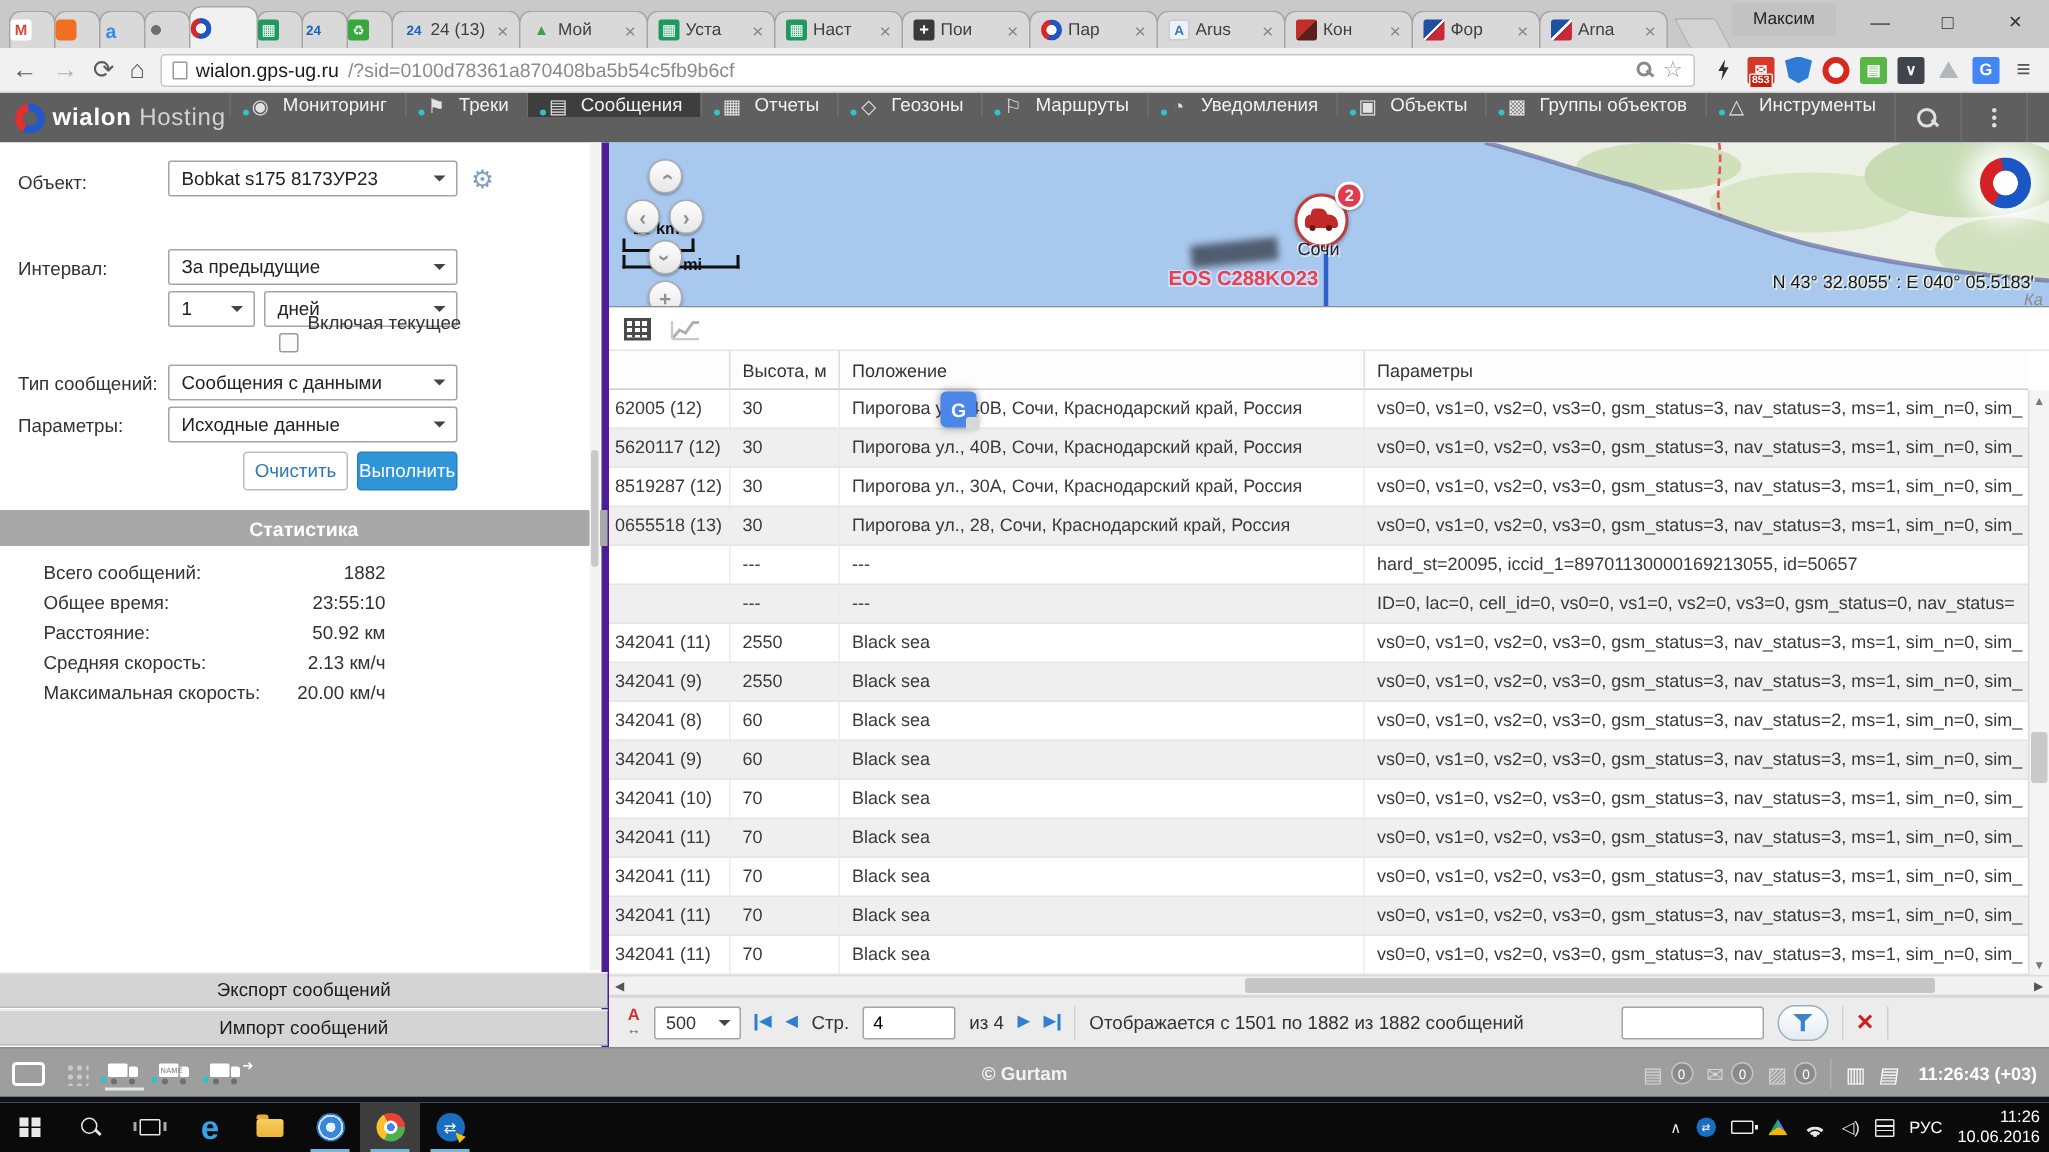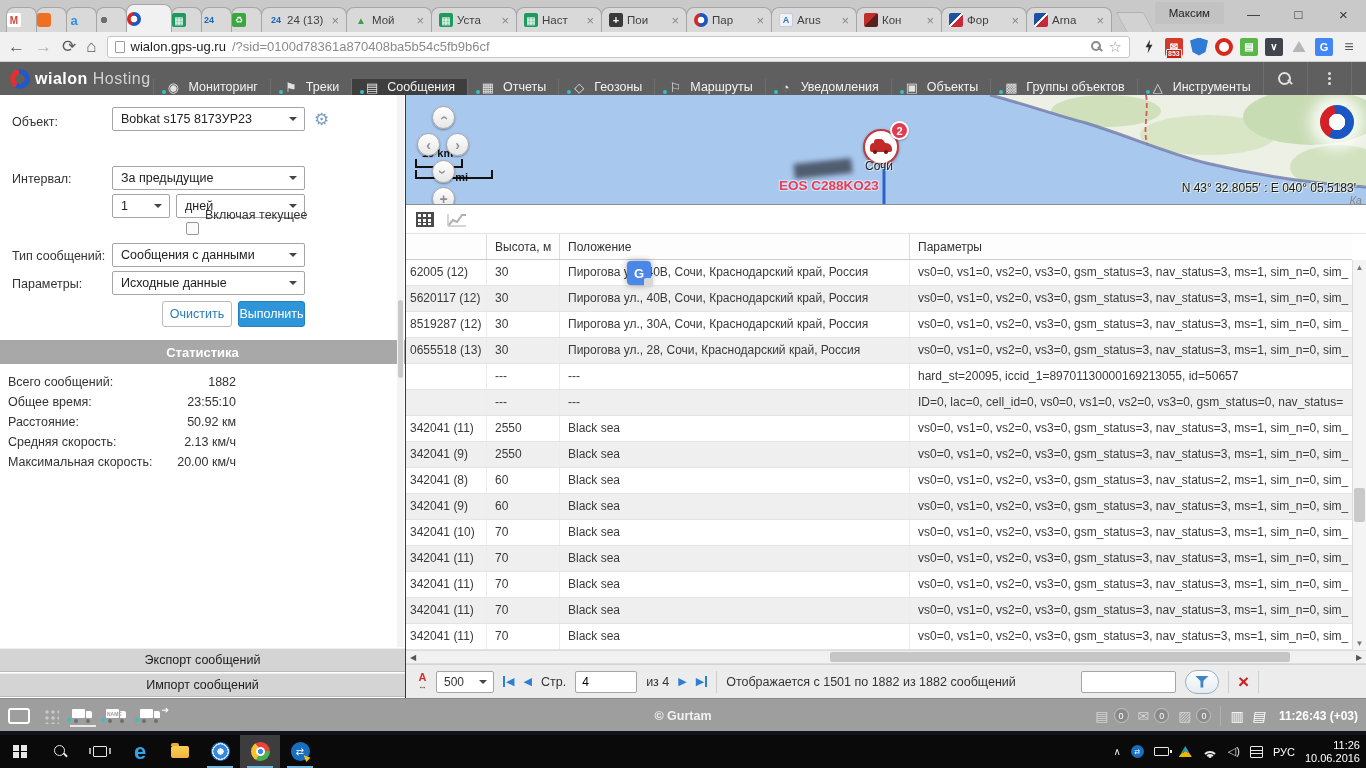--- a/index.html
+++ b/index.html
@@ -62,50 +62,50 @@
 .ex-translate{background:#4285f4}
 .ex-menu{color:#555;background:transparent;font-size:16px}
 .b853{position:absolute;bottom:-3px;left:1px;background:#c81e12;color:#fff;font-size:7px;font-weight:bold;padding:0 1px;border-radius:1px;border:1px solid #e8e8e8;line-height:8px}
 
 
 #topnav{position:absolute;left:0;top:62px;width:1366px;height:33px;background:#5f5f5f;display:flex;align-items:stretch}
 #brand{display:flex;align-items:center;gap:5px;padding:0 2px 0 10px;flex:none}
 .brandring{width:20px;height:20px;border-radius:50%;background:radial-gradient(circle,#5f5f5f 0 4.5px,transparent 5px),conic-gradient(from 210deg,#e03030 0 140deg,#2258c8 140deg 360deg)}
 #brand .ba{color:#fff;font-size:16px;font-weight:bold;letter-spacing:.5px}
 #brand .bb{color:#d2d2d2;font-size:16px;letter-spacing:.5px}
-#navitems{display:flex;align-items:flex-end;flex:1}
+#navitems{display:flex;align-items:flex-start;flex:1}
 .nitem{display:flex;align-items:center;gap:7px;padding:0 12px;border-left:1px solid #6e6e6e;cursor:default}
 .nitem.active{background:#3e3e3e}
 .nitem .lbl{font-size:12.5px;color:#f2f2f2;white-space:nowrap}
 .nico{position:relative;width:16px;height:16px;display:flex;align-items:center;justify-content:center;color:#e2e2e2;font-size:13px}
 .nico::before{content:attr(data-glyph)}
 .nico::after{content:"";position:absolute;left:-4px;bottom:1px;width:4px;height:4px;border-radius:50%;background:#32c2c8}
 #navright{display:flex;align-items:stretch;flex:none}
 .nbtn{display:flex;align-items:center;justify-content:center;width:44px;border-left:1px solid #6e6e6e}
 .lens{width:14px;height:14px;position:relative}
 .lens::before{content:"";position:absolute;left:0;top:0;width:9px;height:9px;border:2px solid #e0e0e0;border-radius:50%}
 .lens::after{content:"";position:absolute;left:9px;top:9px;width:6px;height:2px;background:#e0e0e0;transform:rotate(45deg)}
 .vdots{display:flex;flex-direction:column;gap:2px}
 .vdots i{width:3px;height:3px;border-radius:50%;background:#e0e0e0}
 #userbox{display:flex;align-items:center;gap:6px;padding:0 12px;border-left:1px solid #6e6e6e}
 
 
-#lpanel{position:absolute;left:0;top:95px;width:406px;height:603px;background:#fff;border-right:1px solid #4c1d95}
+#lpanel{position:absolute;left:0;top:95px;width:406px;height:603px;background:#fff;border-right:5px solid #4c1d95}
 .flabel{position:absolute;font-size:12.5px;color:#333}
 .sel{position:absolute;height:24px;border:1px solid #a5a5a5;border-radius:2px;background:#fff;font-size:12.5px;color:#222;display:flex;align-items:center;padding:0 20px 0 8px;white-space:nowrap;overflow:hidden}
 .sel::after{content:"";position:absolute;right:7px;top:9px;border:4px solid transparent;border-top-color:#444}
 #qrow{position:absolute;left:8px;top:41px;width:297px;height:24px;display:flex;border:1px solid #9fb6c8;border-radius:3px;overflow:hidden}
 .qbtn{flex:1;display:flex;align-items:center;justify-content:center;font-size:12.5px;color:#2a7ab8;background:#fff;border-left:1px solid #b8c8d4}
 .qbtn:first-child{border-left:none}
 .cb{position:absolute;left:186px;top:127px;width:13px;height:13px;border:1px solid #999;border-radius:2px;background:#fbfbfb}
 .btn{position:absolute;height:26px;display:flex;align-items:center;justify-content:center;font-size:12.5px;border-radius:3px}
 #btn-clear{left:162px;top:206px;width:70px;background:#fff;border:1px solid #bbb;color:#2a7ab8}
 #btn-exec{left:238px;top:206px;width:67px;background:#2e96d8;border:1px solid #2480bc;color:#fff}
 #statbar{position:absolute;left:0;top:245px;width:405px;height:24px;background:#a8a8a8;color:#fff;font-weight:bold;font-size:13px;display:flex;align-items:center;justify-content:center}
-#stats{position:absolute;left:8px;top:277px;width:228px}
+#stats{position:absolute;left:29px;top:277px;width:228px}
 .srow{display:flex;height:20px;align-items:center;font-size:12.5px;color:#333}
 .srow .sl{flex:1}
 .srow .sv{text-align:left;white-space:nowrap}
 .pbar{position:absolute;left:0;width:405px;height:24px;background:#d4d4d4;border-top:1px solid #eee;border-bottom:1px solid #bbb;display:flex;align-items:center;justify-content:center;font-size:12.5px;color:#1c1c1c}
 #lscroll{position:absolute;right:1px;top:0;width:7px;height:552px;background:#f3f3f3}
 #lscroll i{position:absolute;left:1px;top:205px;width:5px;height:78px;background:#c9c9c9;border-radius:3px}
 .wrenchico{position:absolute;left:314px;top:14px;font-size:17px;color:#7d9ec0}
 
 
 #map{position:absolute;left:406px;top:95px;width:960px;height:110px;background:#a9c8ee;overflow:hidden;border-bottom:1px solid #8f8f8f}

